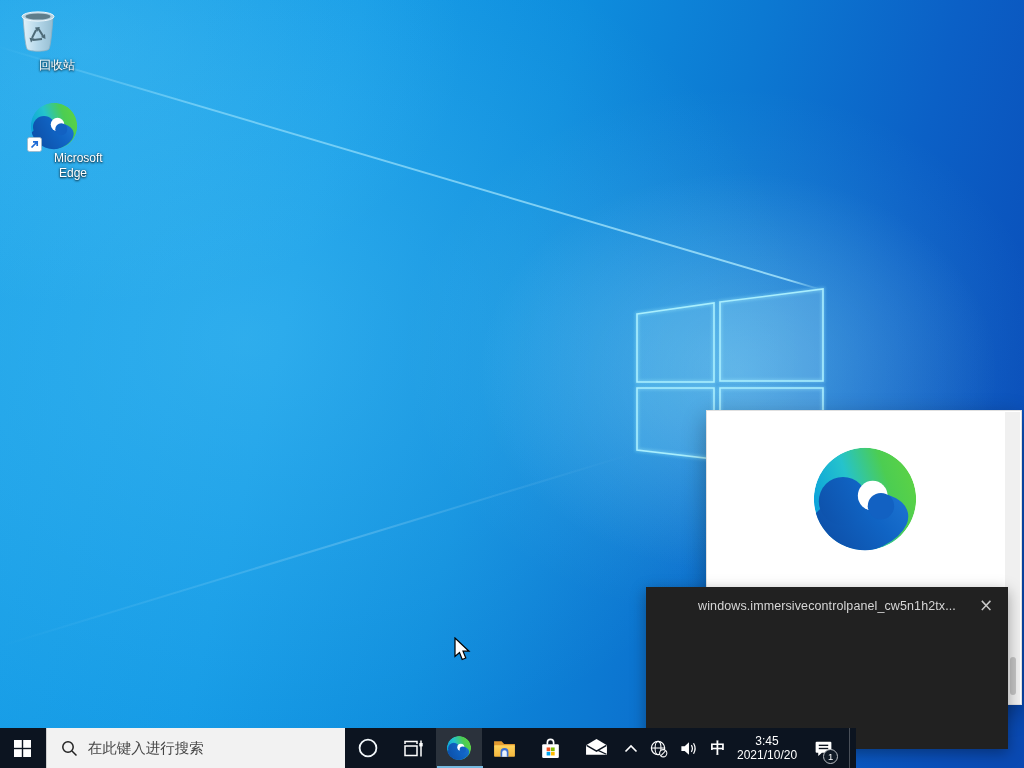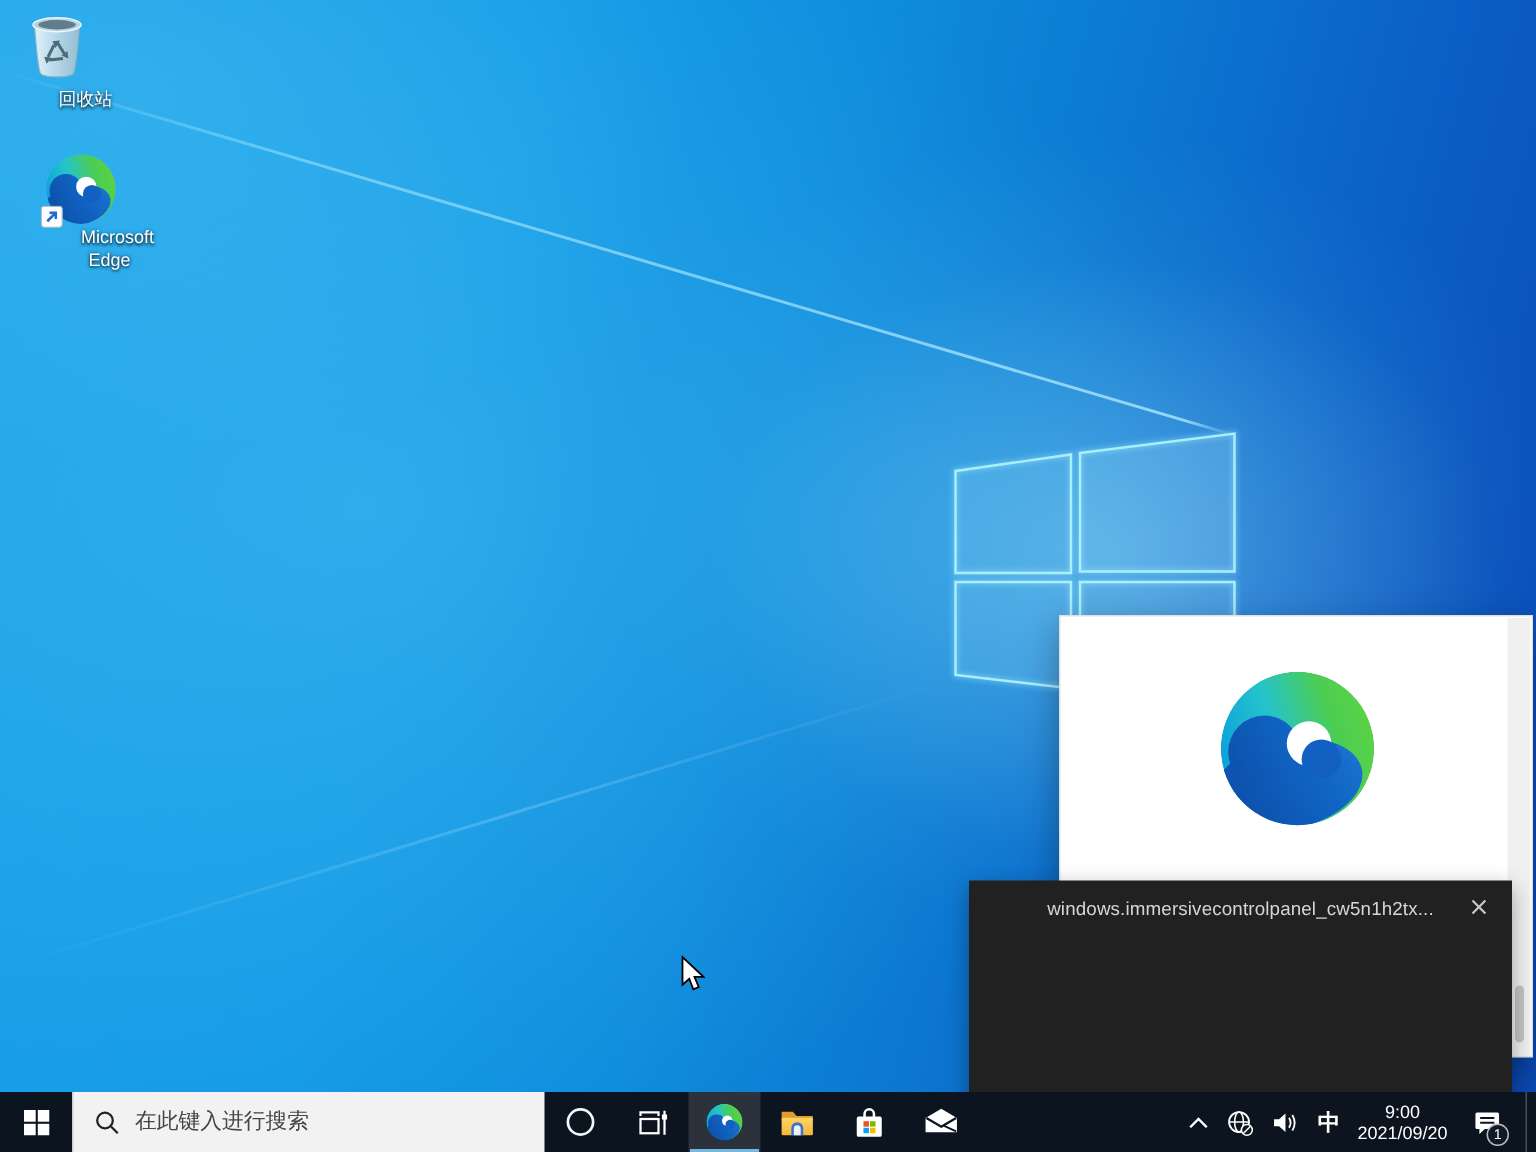--- a/index.html
+++ b/index.html
@@ -46,21 +46,21 @@
   .toast-header{ position:relative; height:34px; }
   .toast-appid{ position:absolute; left:0; right:0; top:12px; text-align:center;
     font-size:12.5px; color:#d6d6d6; letter-spacing:0.1px; }
   .toast-close{ position:absolute; right:10px; top:6px; width:24px; height:24px;
     background:none; border:none; color:#c8c8c8; font-size:17px; line-height:24px;
     text-align:center; cursor:pointer; font-family:"DejaVu Sans",sans-serif; }
   .toast-title{ margin:8px 14px 0 14px; font-size:15px; font-weight:bold; color:#ffffff; }
   .toast-body{ margin:4px 14px 0 14px; width:334px; font-size:15px; line-height:22px; color:#9fa0a2; }
 
   
-  .taskbar{ position:absolute; left:0; bottom:0; width:1024px; height:40px;
+  .taskbar{ position:absolute; left:0; bottom:0; width:856px; height:40px;
     background:#0c1420; display:flex; align-items:stretch; z-index:50; }
   .tb-btn{ width:48px; height:40px; display:flex; align-items:center; justify-content:center;
     position:relative; background:transparent; border:none; cursor:pointer; }
   .tb-btn.active{ background:rgba(255,255,255,0.13); }
   .tb-btn.active .underline{ position:absolute; bottom:0; left:1px; width:46px; height:2px; background:#76b9e0; }
 
   .search-box{ width:315px; height:40px; background:#f2f2f2; display:flex; align-items:center;
     border-left:1px solid rgba(0,0,0,0.15); }
   .search-box svg{ margin:0 10px 0 14px; flex:0 0 auto; }
   .search-box input{ flex:1; border:none; background:transparent; outline:none;
@@ -300,22 +300,22 @@
         <svg width="19" height="19" viewBox="0 0 20 20">
           <path d="M2.5 7.5 L6 7.5 L10.5 3.5 L10.5 16.5 L6 12.5 L2.5 12.5 Z" fill="#ffffff"></path>
           <path d="M13 6.5 Q15.2 10 13 13.5" fill="none" stroke="#ffffff" stroke-width="1.3"></path>
           <path d="M15.3 4.5 Q18.6 10 15.3 15.5" fill="none" stroke="#ffffff" stroke-width="1.3"></path>
         </svg>
       </button>
 
       <button class="tray-btn tray-ime">中</button>
 
       <button class="tray-btn tray-clock">
-        <span class="clock-time">9:00</span>
-        <span class="clock-date">2021/09/20</span>
+        <span class="clock-time">3:45</span>
+        <span class="clock-date">2021/10/20</span>
       </button>
 
       <button class="tray-btn tray-action">
         <svg width="21" height="21" viewBox="0 0 20 20">
           <path d="M3.5 3.5 L16.5 3.5 Q17.5 3.5 17.5 4.5 L17.5 13 Q17.5 14 16.5 14 L8.5 14 L5 17.2 L5 14 L3.5 14 Q2.5 14 2.5 13 L2.5 4.5 Q2.5 3.5 3.5 3.5 Z" fill="#ffffff"></path>
           <line x1="5.5" y1="7" x2="14.5" y2="7" stroke="#0c1420" stroke-width="1.3"></line>
           <line x1="5.5" y1="10" x2="14.5" y2="10" stroke="#0c1420" stroke-width="1.3"></line>
         </svg>
         <span class="badge">1</span>
       </button>

